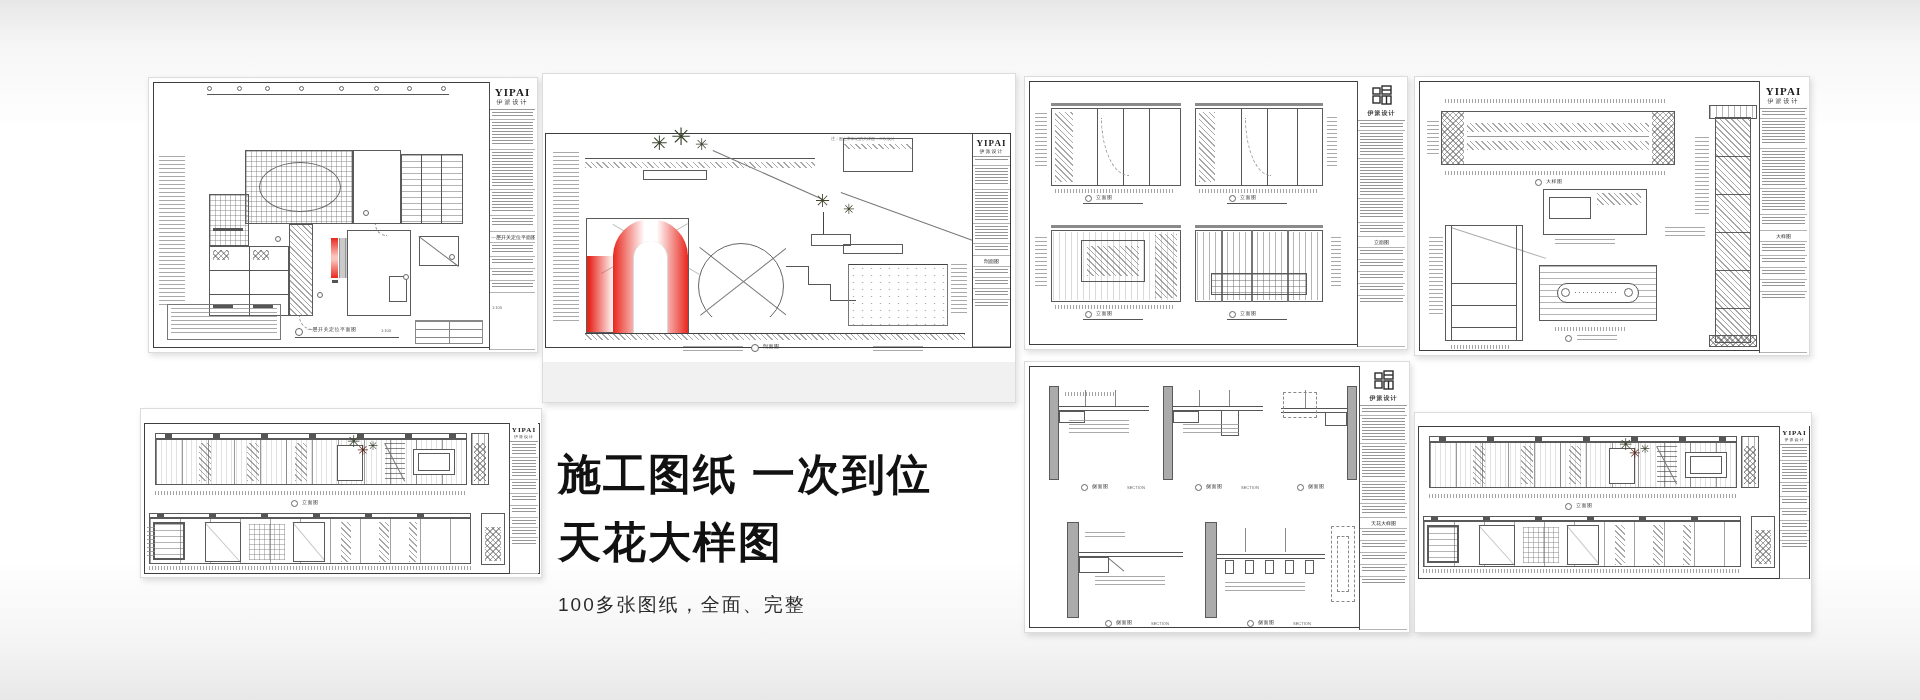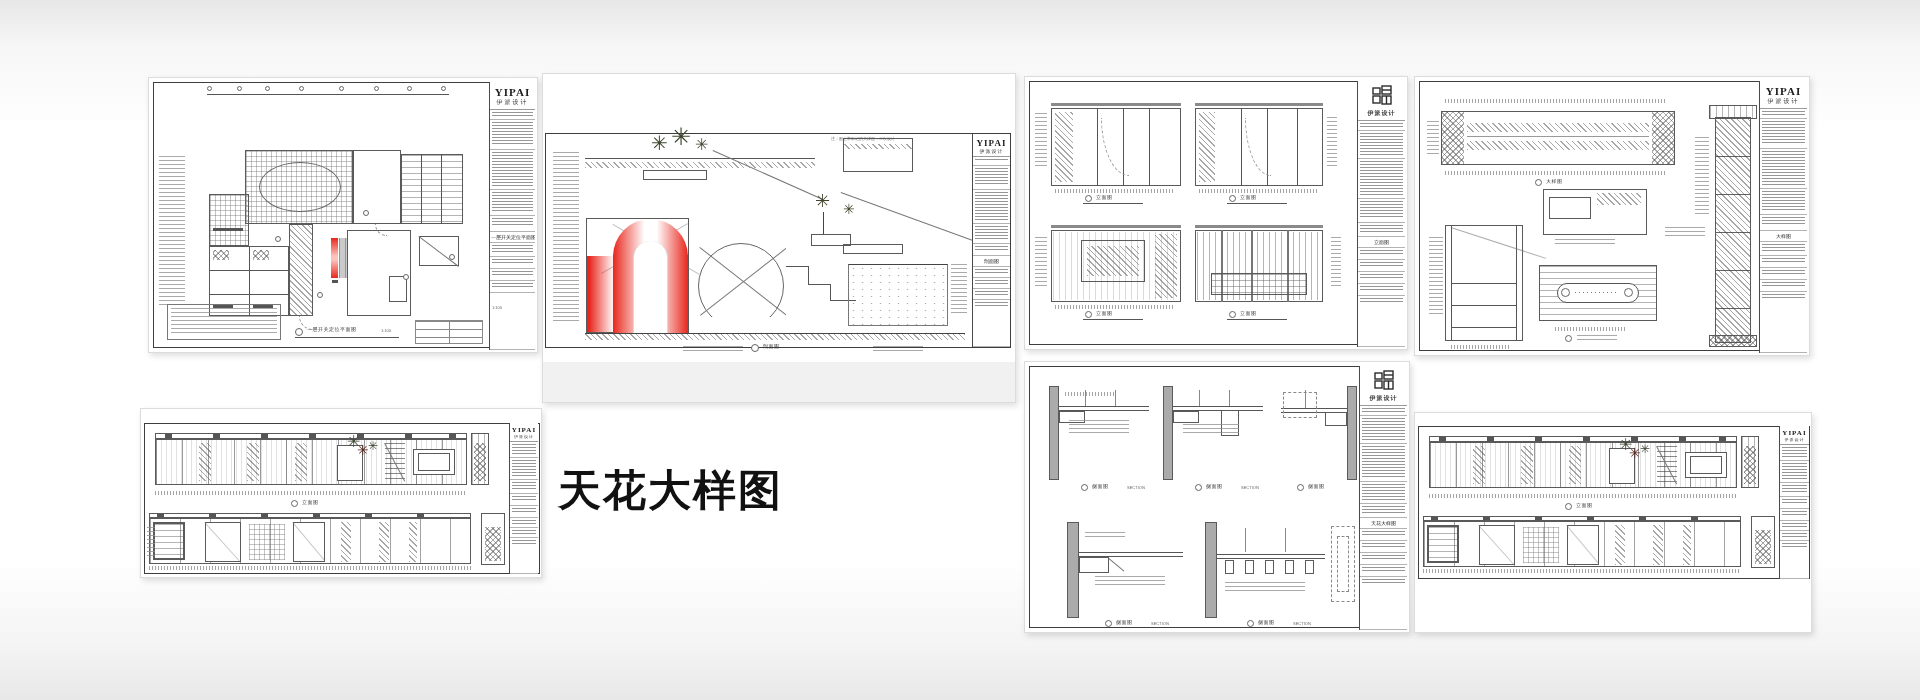--- a/index.html
+++ b/index.html
@@ -653,16 +653,18 @@
       <div class="tbs" style="height:10px">
           <div class="f" style="height:4px"></div>
         </div>
       <div class="tbs" style="flex:1">
           <div class="f" style="height:4px"></div>
         </div>
     </div>
   </section>
 
   <div class="hero" style="left:558px;top:448px">
+    <div class="h1">施工图纸 一次到位</div>
     <div class="h1" style="margin-top:16px">天花大样图</div>
+    <div class="h2" style="margin-top:24px">100多张图纸，全面、完整</div>
   </div>
 
 </div>
 
 </body></html>

